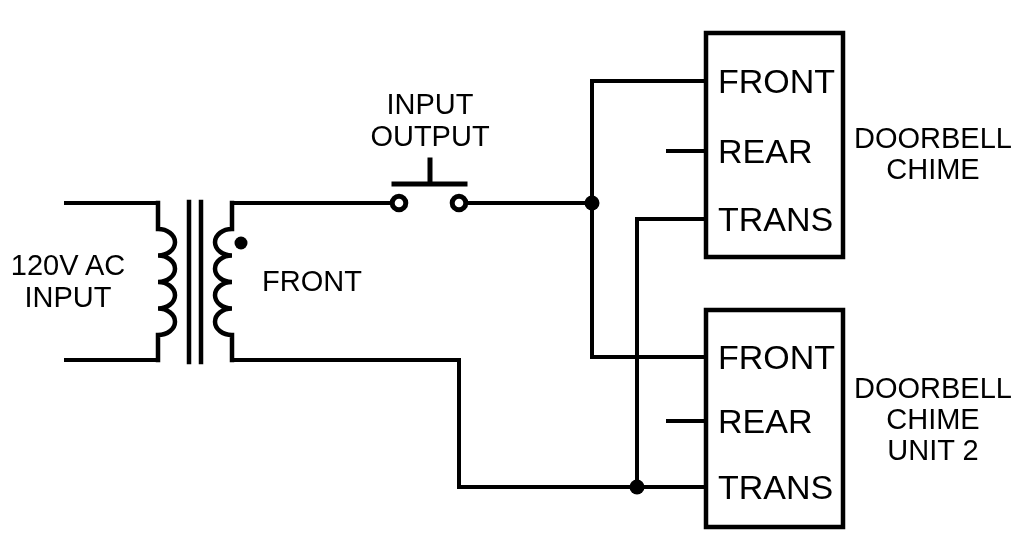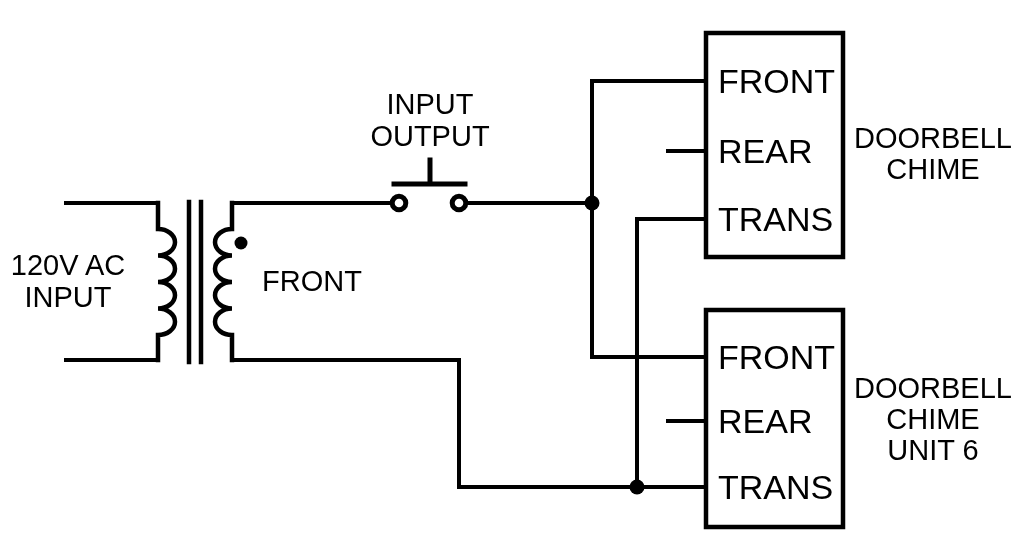--- a/index.html
+++ b/index.html
@@ -136,16 +136,16 @@
   <div class="terminal" style="top:421px;">REAR</div>
   <div class="terminal" style="top:487px;">TRANS</div>
 
   <div class="label caption" style="left:925px; top:154px;">
     <div>DOORBELL</div>
     <div>CHIME</div>
   </div>
   <div class="label caption" style="left:925px; top:419px;">
     <div>DOORBELL</div>
     <div>CHIME</div>
-    <div>UNIT 6</div>
+    <div>UNIT 2</div>
   </div>
 
 </div>
 
 </body></html>

